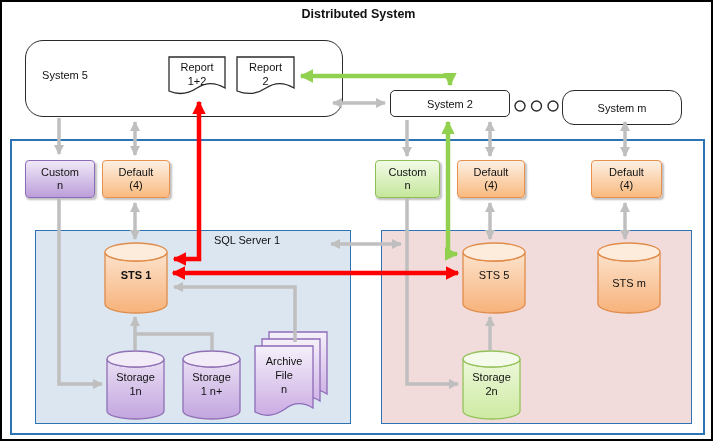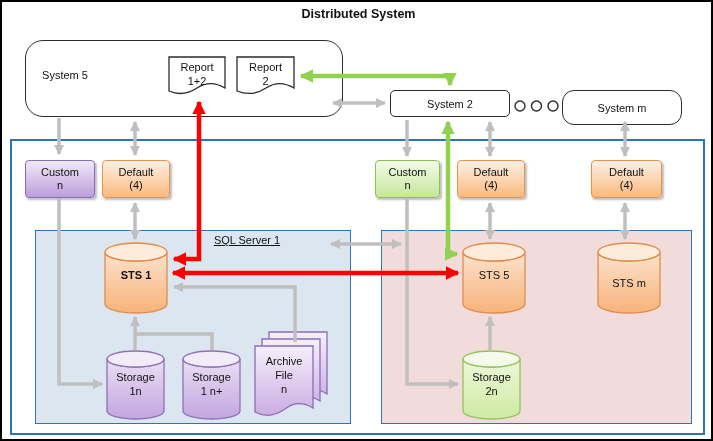--- a/index.html
+++ b/index.html
@@ -26,21 +26,21 @@
   .default2{left:455px;top:158px;width:68px;height:38px;}
   .default3{left:589px;top:158px;width:71px;height:38px;}
   .label{position:absolute;z-index:4;display:flex;flex-direction:column;align-items:center;justify-content:flex-start;
          text-align:center;font-size:11px;line-height:14px;}
   .bold{font-weight:bold;}
   .title{left:0;top:5px;width:713px;font-size:12.5px;}
   .history-label{left:198px;top:147px;width:180px;font-size:11.5px;}
   .system1-label{left:23px;top:66px;width:80px;}
   .report12-label{left:167px;top:58px;width:56px;}
   .report2-label{left:235px;top:58px;width:57px;}
-  .sql1-label{left:165px;top:231px;width:160px;text-decoration:underline;}
+  .sql1-label{left:165px;top:231px;width:160px;}
   .sql2-label{left:481px;top:231px;width:160px;}
   .sts1-label{left:103px;top:266px;width:62px;font-weight:bold;}
   .sts2-label{left:461px;top:266px;width:62px;}
   .stsm-label{left:596px;top:266px;width:62px;margin-top:8px;}
   .storage1n-label{left:105px;top:368px;width:57px;}
   .storage1np-label{left:181px;top:368px;width:57px;}
   .storage2n-label{left:461px;top:368px;width:57px;}
   .archive-label{left:253px;top:352px;width:58px;line-height:14px;}
   svg.overlay{position:absolute;left:0;top:0;z-index:3;pointer-events:none;}
 </style>

